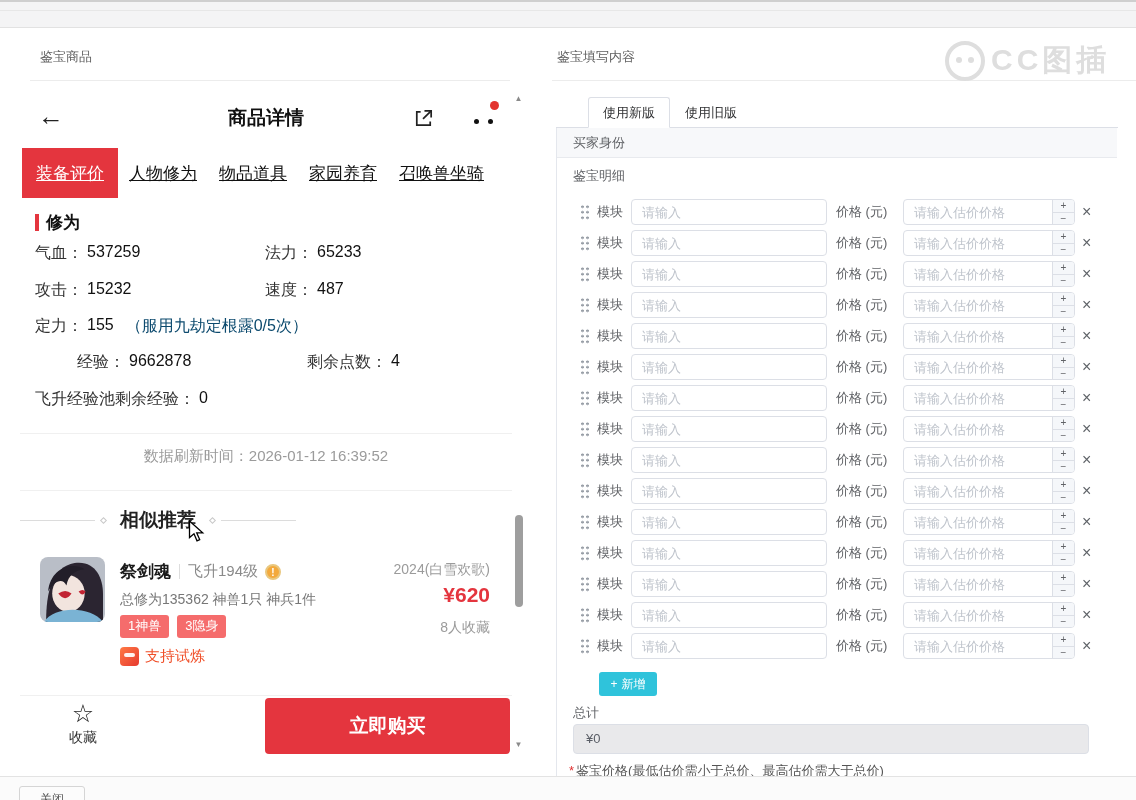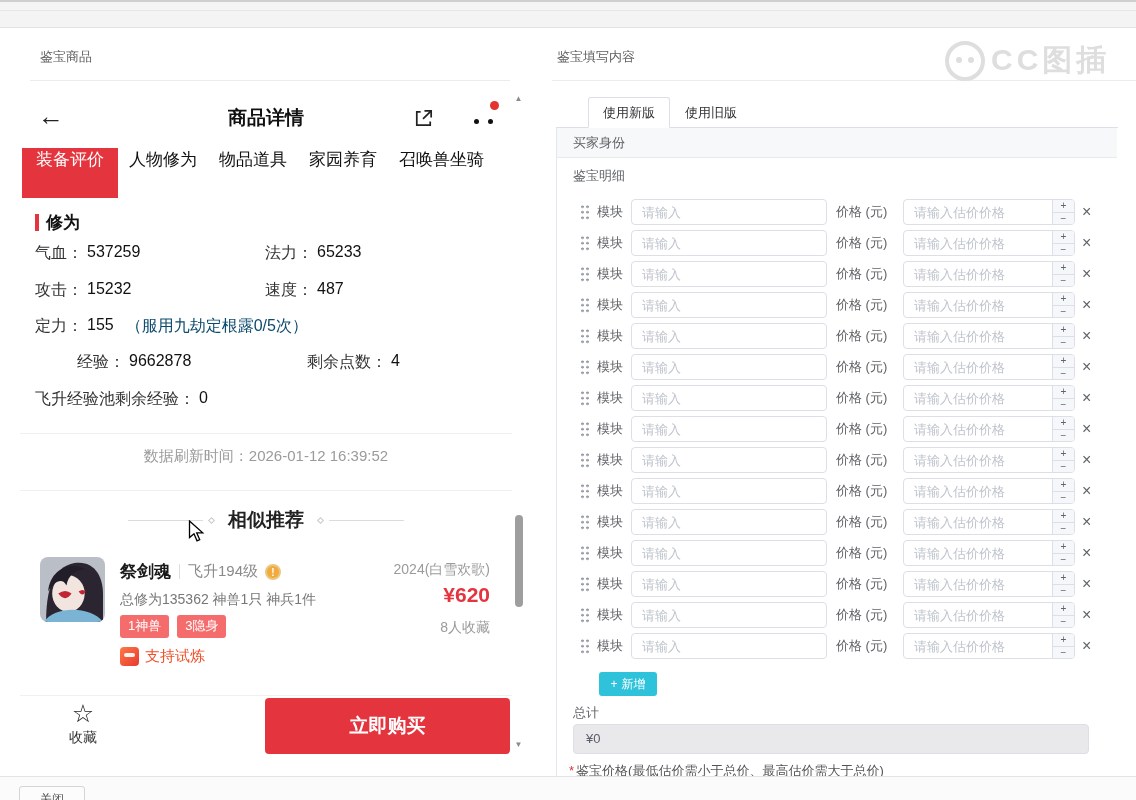--- a/index.html
+++ b/index.html
@@ -26,38 +26,38 @@
   .back-ic { position:absolute; left:18px; top:8px; font-size:26px; color:#222; line-height:1; }
   .pnav-title { position:absolute; left:0; right:0; top:10px; text-align:center;
                 font-size:19px; font-weight:bold; color:#111; }
   .share-ic { position:absolute; left:392px; top:12px; }
   .more-ic { position:absolute; left:448px; top:24px; width:30px; height:8px; }
   .more-ic i { position:absolute; width:5px; height:5px; border-radius:50%; background:#111; }
   .more-ic i.d1 { left:6px; } .more-ic i.d2 { left:20px; }
   .notif-dot { position:absolute; left:470px; top:6px; width:9px; height:9px; border-radius:50%; background:#e3342f; }
 
   .ptabs { position:absolute; left:2px; top:53px; height:50px; display:flex; align-items:center; }
-  .ptab { height:50px; display:flex; font-size:17px; color:#111; padding:0 11px; }
+  .ptab { height:50px; display:flex; align-items:center; font-size:17px; color:#111; padding:0 11px;text-decoration:underline; }
   .ptab[data-active="true"] { background:var(--accent); color:#fff; width:96px; justify-content:center; padding:0; }
 
   .sec-hd { position:absolute; left:15px; top:116px; display:flex; align-items:center; }
   .sec-bar { width:4px; height:17px; background:var(--accent); margin-right:7px; }
   .sec-txt { font-size:17px; font-weight:bold; color:#111; }
   .stat-row { position:absolute; left:15px; width:462px; font-size:16px; color:#222; display:flex; }
   .stat-cell { display:flex; }
   .stat-cell .sl { color:#333; } .stat-cell .sv { color:#111; margin-left:4px; }
   .stat-cell .sn { color:#0c4a6e; margin-left:12px; }
   .col2 { position:absolute; left:230px; }
 
   .rule { position:absolute; left:0; width:492px; height:1px; background:#f0f0f0; }
   .refresh { position:absolute; left:0; top:352px; width:492px; text-align:center;
              font-size:15px; color:#9b9b9b; }
 
   .sim-hd { position:absolute; left:0; top:410px; width:492px; height:30px;
-            display:flex; align-items:center; justify-content:center; }
+            display:flex; align-items:center; justify-content:flex-start; }
   .sim-line { width:75px; height:1px; background:#dcdcdc; }
   .sim-dia { width:5px; height:5px; border:1px solid #c9c9c9; transform:rotate(45deg); margin:0 6px; }
   .sim-txt { font-size:19px; font-weight:bold; color:#222; margin:0 8px; }
 
   
   .card { position:absolute; left:0; top:458px; width:492px; height:130px; }
   .avatar { position:absolute; left:20px; top:4px; width:65px; height:65px; border-radius:8px; overflow:hidden; }
   .c-row1 { position:absolute; left:100px; top:7px; display:flex; align-items:center; }
   .c-name { font-size:17px; font-weight:bold; color:#1a1a1a; }
   .c-sep { width:1px; height:15px; background:#ddd; margin:0 8px; }

